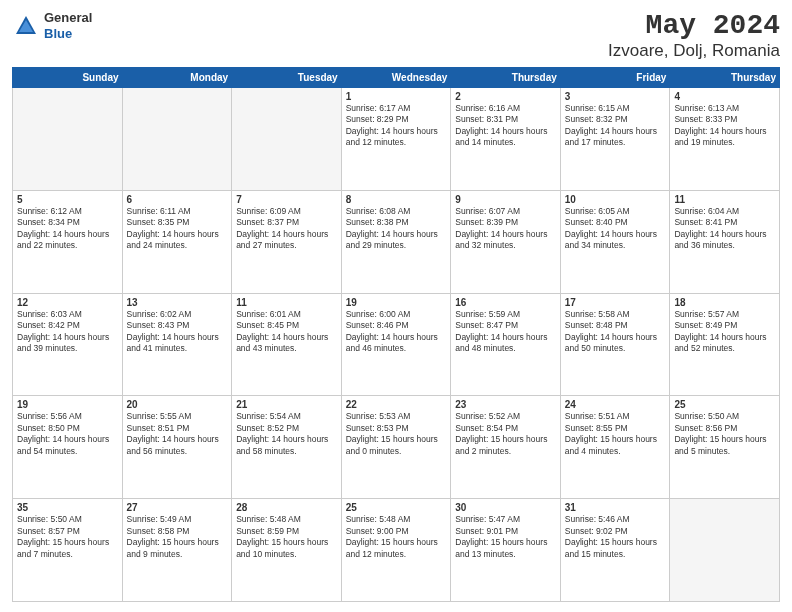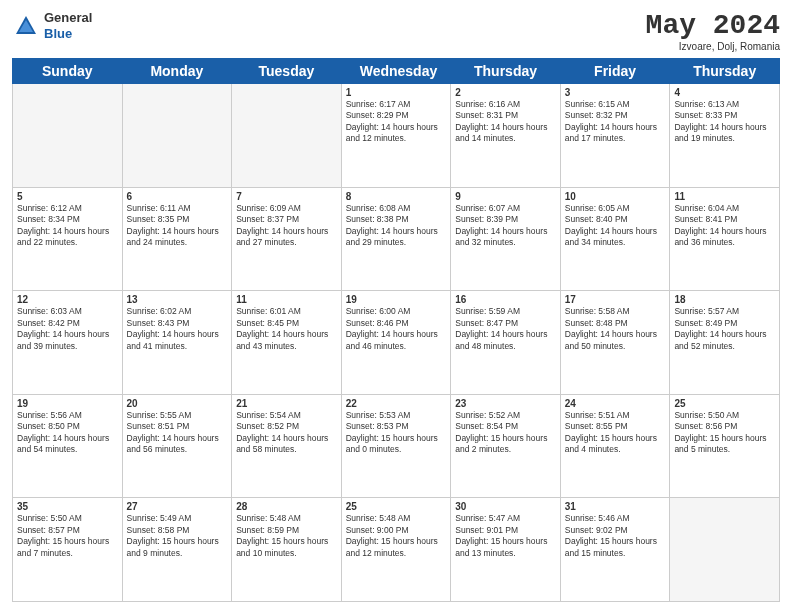--- a/index.html
+++ b/index.html
@@ -43,38 +43,38 @@
     .title-block {
       text-align: right;
     }
     .title-block h1 {
       font-size: 28px;
       color: #333;
       font-weight: bold;
       font-family: Liberation Mono, monospace;
     }
     .title-block h2 {
-      font-size: 10px;
+      font-size: 17px;
       color: #333;
       font-weight: normal;
     }
     .calendar {
       flex: 1;
       border: 1px solid #ccc;
       border-collapse: collapse;
       width: 100%;
       table-layout: fixed;
     }
     .calendar th {
       background: #1a5fa8;
       color: #fff;
-      font-size: 14px;
-      padding: 4px 18px;
+      font-size: 10px;
+      padding: 4px 3px;
       border: 1px solid #1a5fa8;
-      text-align: center;
+      text-align: right;
     }
     .calendar td {
       border: 1px solid #ccc;
       vertical-align: top;
       padding: 3px 4px;
       font-size: 9px;
       color: #333;
       background: #fff;
     }
     .calendar td.empty {

